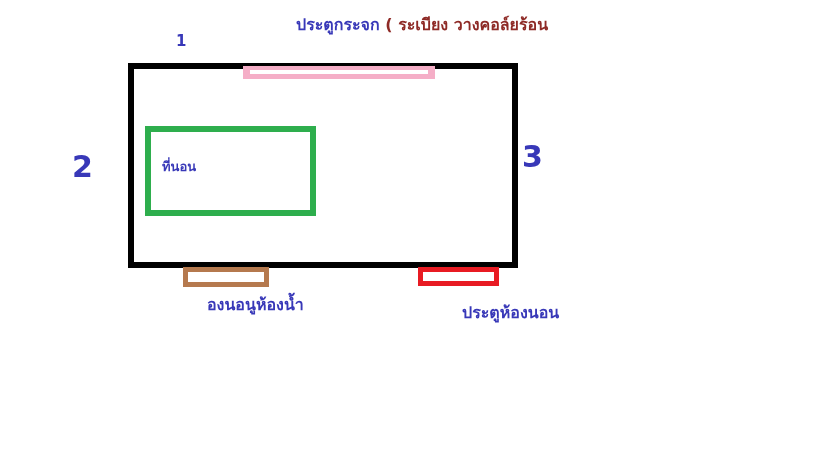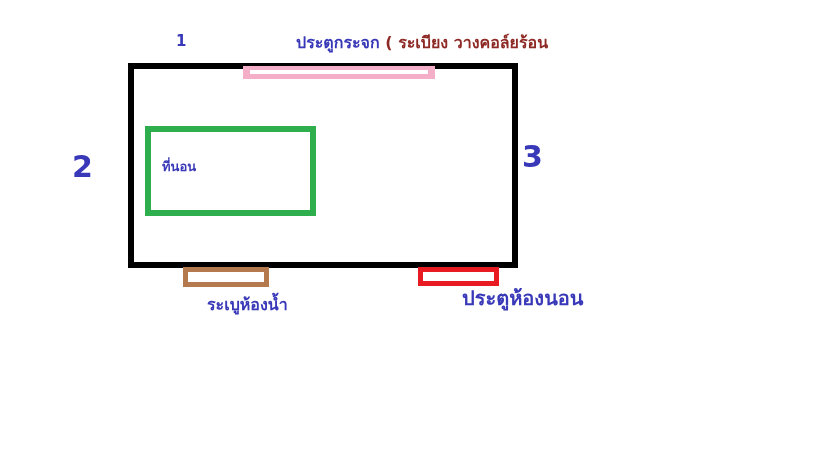--- a/index.html
+++ b/index.html
@@ -70,37 +70,37 @@
   }
   .marker-2 {
     left: 72px; top: 149px;
     font-size: 30px; font-weight: bold;
   }
   .marker-3 {
     left: 522px; top: 139px;
     font-size: 30px; font-weight: bold;
   }
   .top-door-label {
-    left: 296px; top: 30px;
+    left: 296px; top: 12px;
     font-size: 16px; font-weight: bold;
     white-space: nowrap;
   }
   .top-door-label .note { font-weight: bold; }
   .bed-label {
     left: 162px; top: 156px;
     font-size: 13px; font-weight: bold;
   }
   .bathroom-label {
     left: 207px; top: 292px;
     font-size: 16px; font-weight: bold;
     white-space: nowrap;
   }
   .bedroom-label {
-    left: 462px; top: 282px;
-    font-size: 20px; font-weight: bold;
+    left: 462px; top: 300px;
+    font-size: 16px; font-weight: bold;
     white-space: nowrap;
   }
 </style>
 </head>
 <body>
 
 <div class="canvas">
 
   <div class="abs room"></div>
 
@@ -118,16 +118,16 @@
   <div class="abs marker-2 blue-text">2</div>
   <div class="abs marker-3 blue-text">3</div>
 
   <div class="abs top-door-label">
     <span class="blue-text">ประตูกระจก</span>
     <span class="darkred-text note">( ระเบียง วางคอล์ยร้อน</span>
   </div>
 
   <div class="abs bed-label blue-text">ที่นอน</div>
 
-  <div class="abs bathroom-label blue-text">ระเบูห้องน้ำ</div>
+  <div class="abs bathroom-label blue-text">องนอนูห้องน้ำ</div>
   <div class="abs bedroom-label blue-text">ประตูห้องนอน</div>
 
 </div>
 
 </body></html>

